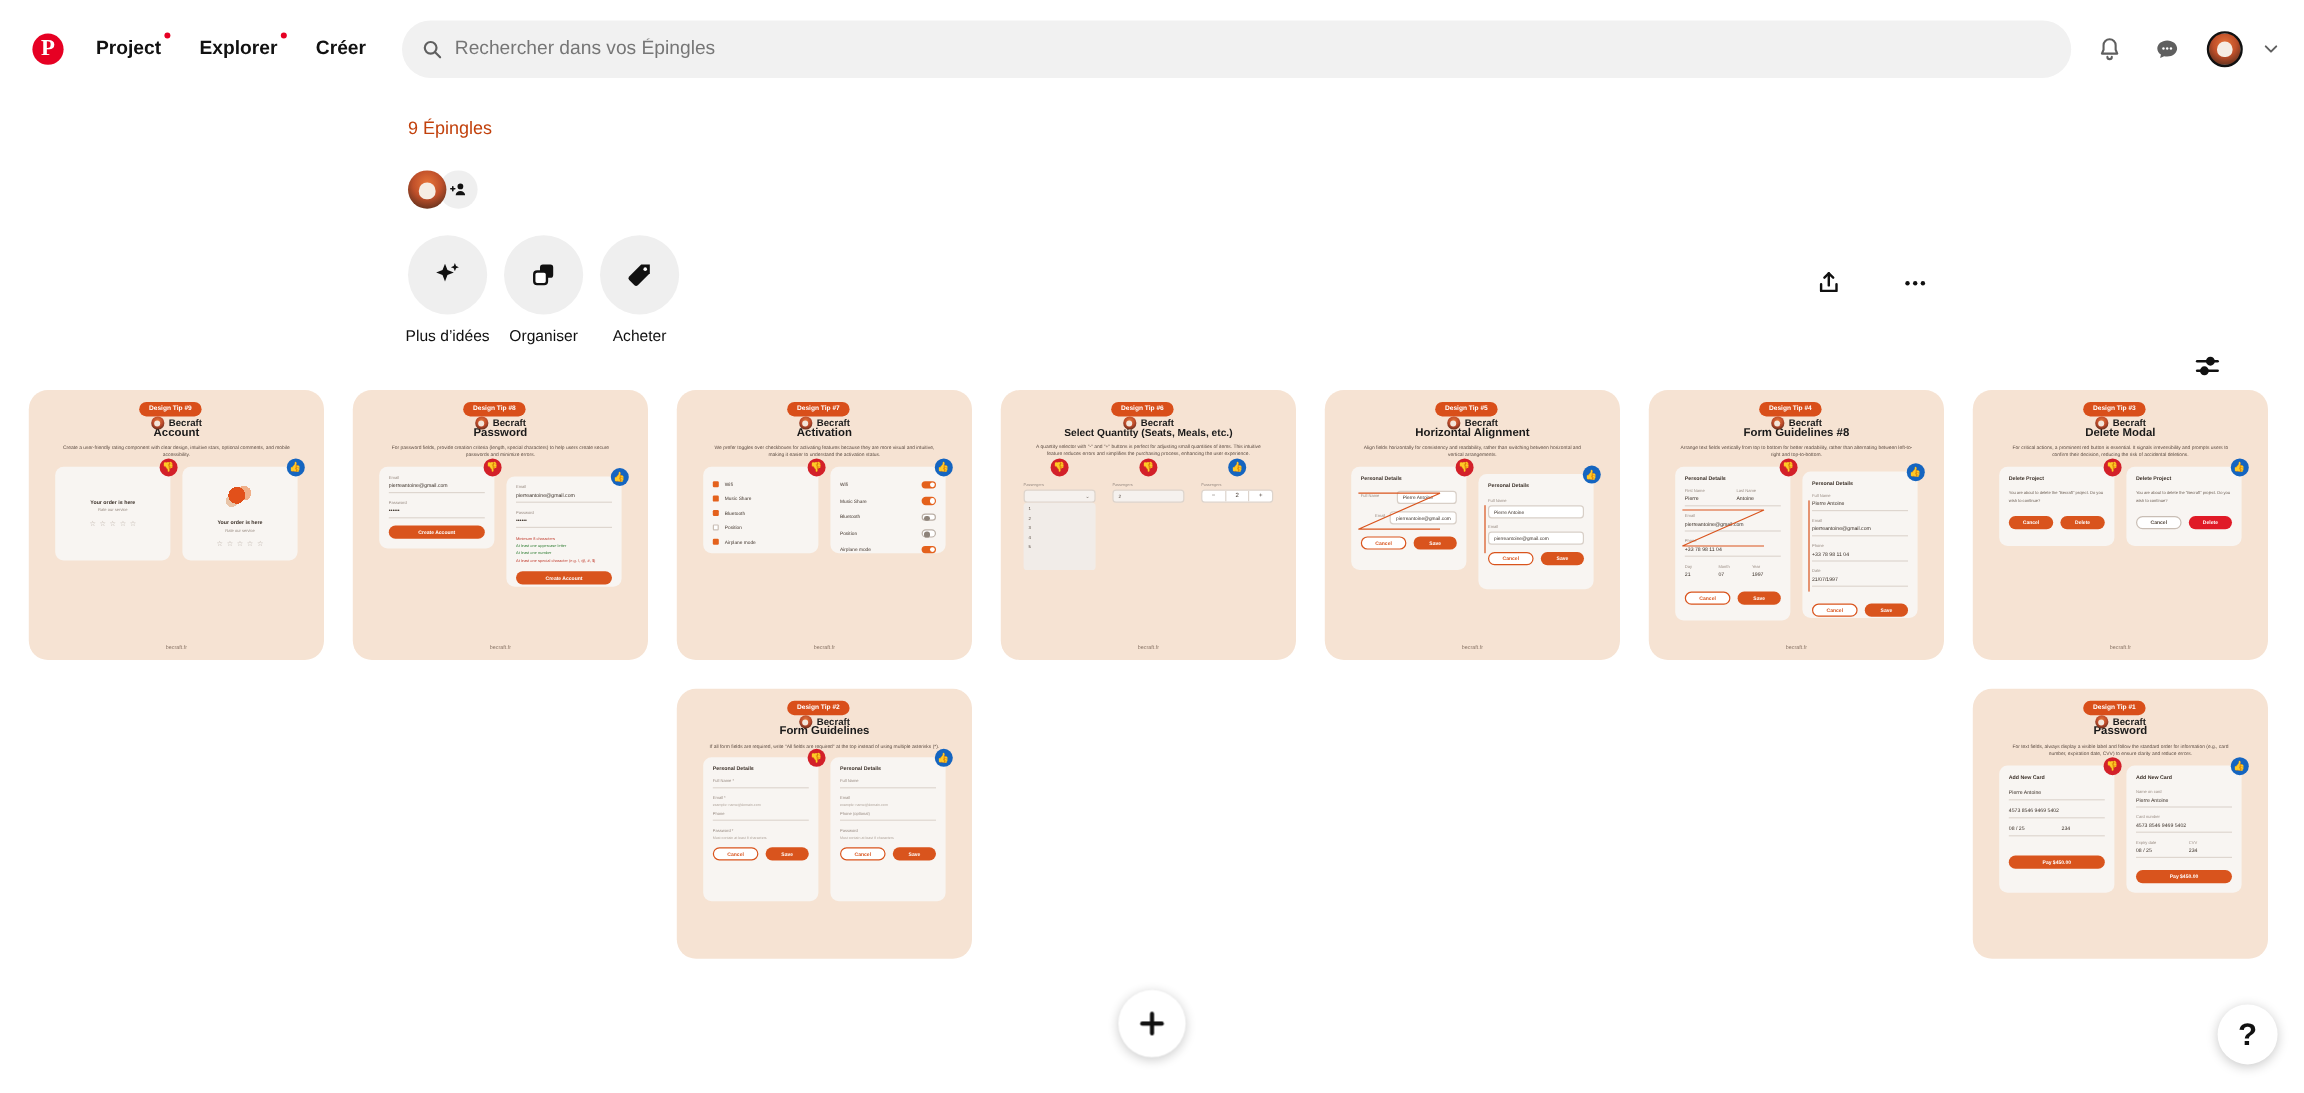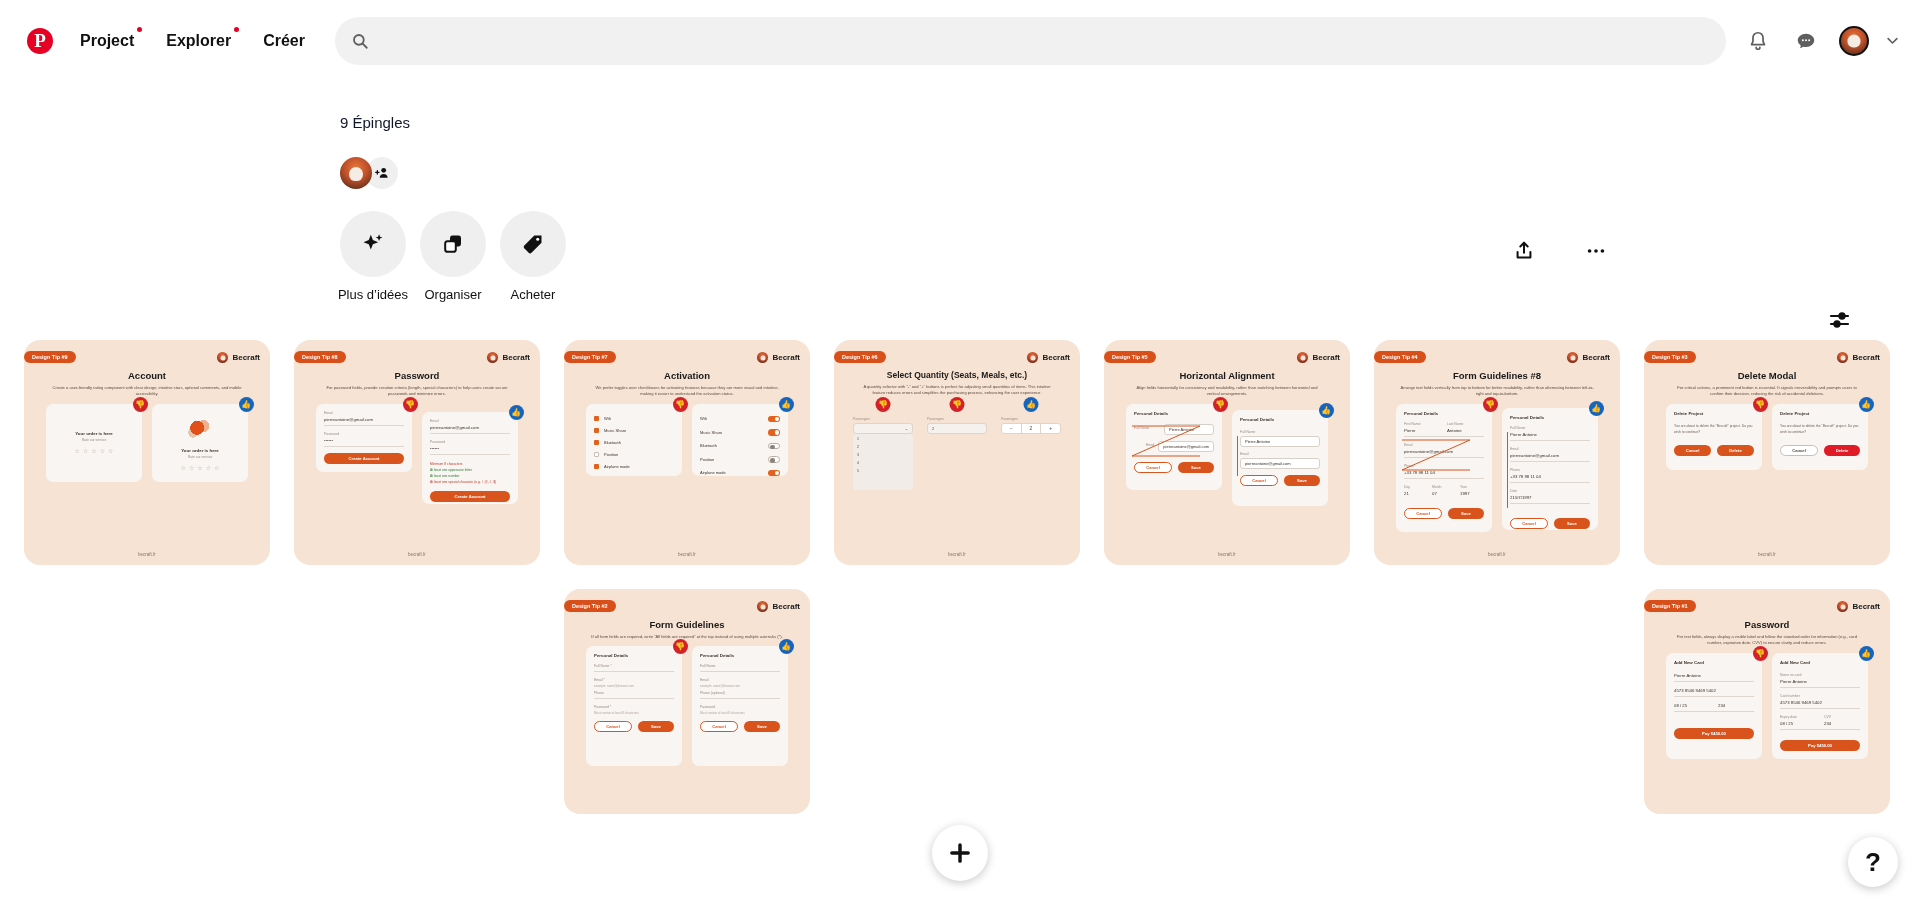--- a/index.html
+++ b/index.html
@@ -102,22 +102,22 @@
     padding-left: 340px;
     position: relative;
   }
   .board-title {
     font-size: 44px; font-weight: bold; color: #111;
     letter-spacing: -0.5px;
     margin-top: 30px;
     line-height: 1.1;
   }
   .board-count {
-    margin-top: 33px;
-    font-size: 15px; color: #0f172a;
+    margin-top: 18px;
+    font-size: 15px; color: #c2410c;
   }
   .board-actions {
     position: absolute; top: 113px; right: 300px;
     display: flex; gap: 24px;
   }
   .collab-row {
     margin-top: 26px;
     display: flex; align-items: center;
   }
   .collab-avatar {
@@ -178,21 +178,21 @@
     border-radius: 16px;
     padding: 10px 10px 0 10px;
     position: relative;
     overflow: hidden;
     cursor: pointer;
     display: flex; flex-direction: column;
   }
   .pin-tall { height: 225px; }
   .pin-short { height: 205px; }
 
-  .pin-top { display: flex; align-items: center; justify-content: space-between; height: 14px; }
+  .pin-top { display: flex; align-items: center; justify-content: space-between; height: 14px; flex-direction: column; }
   .tip-badge {
     background: #d94f1a; color: #fff;
     font-size: 5.5px; font-weight: bold;
     padding: 3px 8px; border-radius: 9px;
     margin-left: -10px;
     white-space: nowrap;
   }
   .brand { display: flex; align-items: center; gap: 4px; }
   .brand-av {
     width: 11px; height: 11px; border-radius: 50%;
@@ -332,20 +332,21 @@
     <span>Créer</span>
   </div>
 
   <div class="search-wrap">
     <span class="search-icon">
       <svg width="18" height="18" viewBox="0 0 24 24" fill="none" stroke="#5f5f5f" stroke-width="2.4">
         <circle cx="10.5" cy="10.5" r="6.5"></circle>
           <line x1="15.5" y1="15.5" x2="21" y2="21" stroke-linecap="round"></line>
       </svg>
     </span>
+    <input class="search-input" value="" placeholder="Rechercher dans vos Épingles" style="">
   </div>
 
 
   <div class="icon-btn">
     <svg width="22" height="22" viewBox="0 0 24 24" fill="none" stroke="#5f5f5f" stroke-width="1.9">
       <path d="M12 3a5.5 5.5 0 0 0-5.5 5.5v4L5 16h14l-1.5-3.5v-4A5.5 5.5 0 0 0 12 3z" stroke-linejoin="round"></path>
       <path d="M10 19a2 2 0 0 0 4 0" stroke-linecap="round"></path>
     </svg>
   </div>
   <div class="icon-btn">

